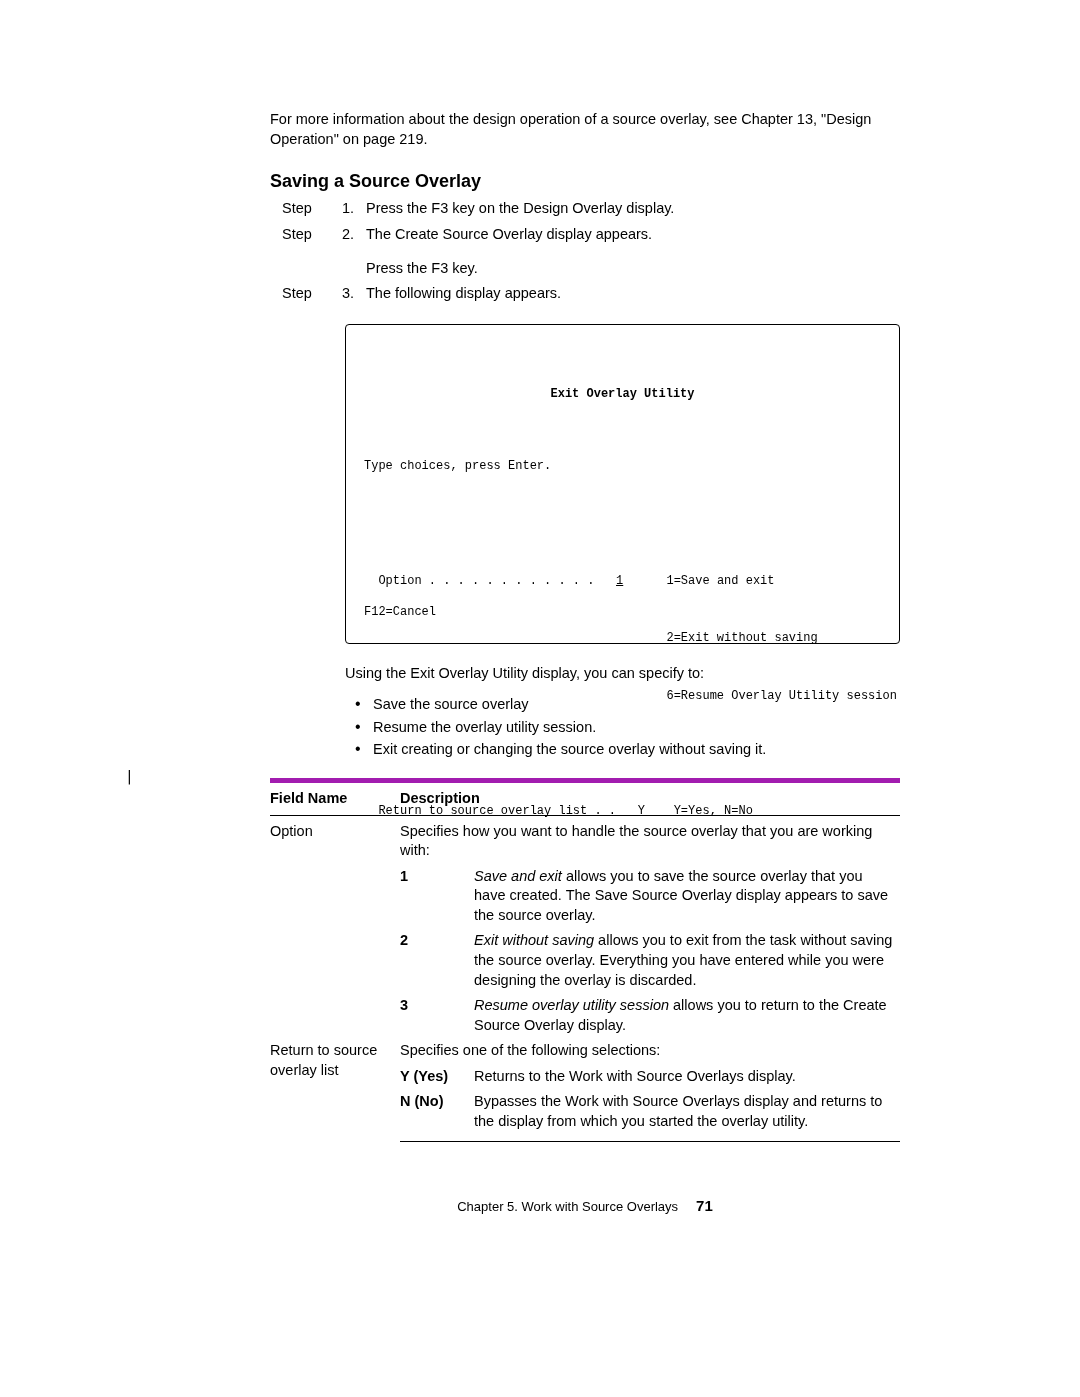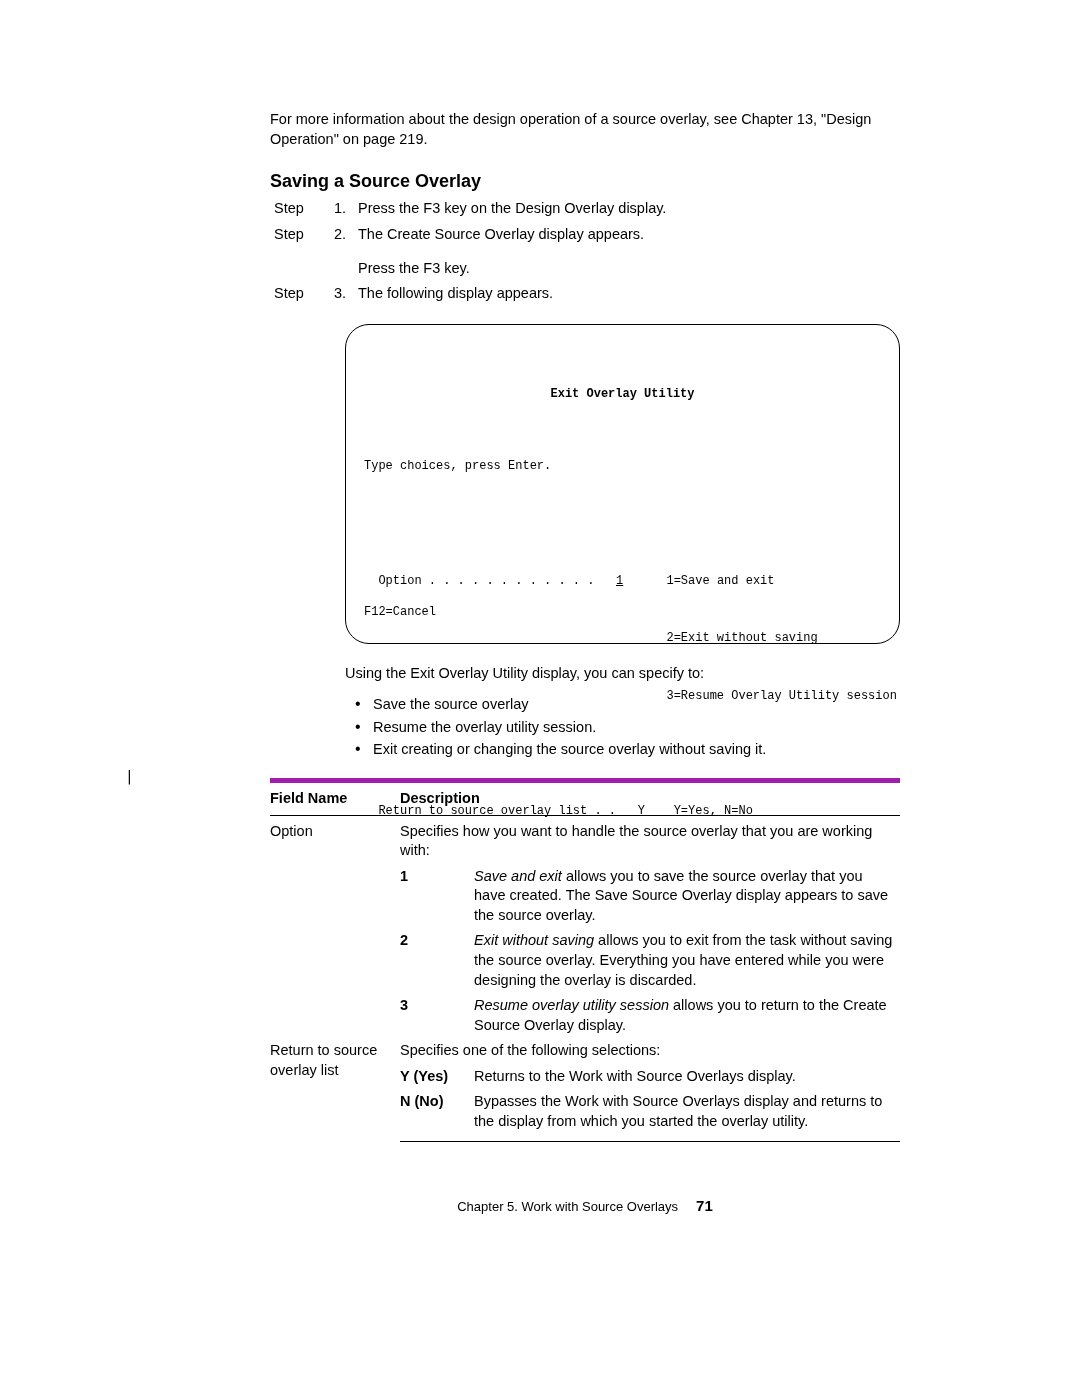--- a/index.html
+++ b/index.html
@@ -20,29 +20,29 @@
       padding: 110px 180px 6px 270px;
     }
     .intro-p { margin: 0 0 20px; }
     .section-title {
       font-size: 18px;
       font-weight: bold;
       margin: 4px 0 0;
     }
     .section-lead { margin: 2px 0 14px; }
     .steps { padding-left: 0; }
-    .step-row { display: flex; margin: 6px 4px; }
+    .step-row { display: flex; margin: 6px 12px; }
     .step-label { width: 60px; flex-shrink: 0; }
     .step-num { width: 24px; flex-shrink: 0; }
     .step-body { flex: 1; }
     .sub-indent { margin-top: 14px; }
     .terminal {
       margin: 20px 0 20px 75px;
       border: 1.5px solid #000;
-      border-radius: 24px;
+      border-radius: 4px;
       padding: 22px 18px 12px 18px;
       font-family: "Courier New", monospace;
       font-size: 12px;
       line-height: 1.6;
       white-space: pre;
       height: 320px;
       position: relative;
     }
     .terminal-title {
       text-align: center;
@@ -133,21 +133,21 @@
       <span class="step-body">The following display appears.</span>
     </div>
   </div>
 
   <div class="terminal">
     <div class="terminal-title">Exit Overlay Utility</div>
     <div class="term-line">Type choices, press Enter.</div>
     <div class="term-line"> </div>
     <div class="term-line"><span>  Option . . . . . . . . . . . .   </span><span class="under">1</span><span>      </span><span>1=Save and exit</span></div>
     <div class="term-line"><span>                                          </span><span>2=Exit without saving</span></div>
-    <div class="term-line"><span>                                          </span><span>3=Resume Overlay Utility session</span></div>
+    <div class="term-line"><span>                                          </span><span>6=Resume Overlay Utility session</span></div>
     <div class="term-line"> </div>
     <div class="term-line"><span>  Return to source overlay list . .   </span><span class="under">Y</span><span>    </span><span>Y=Yes, N=No</span></div>
     <div class="term-footer">F12=Cancel</div>
   </div>
 
   <p class="after-screen">Using the Exit Overlay Utility display, you can specify to:</p>
 
   <span class="change-bar" style="top:767px">|</span>
 
   <ul class="bullet-list">

